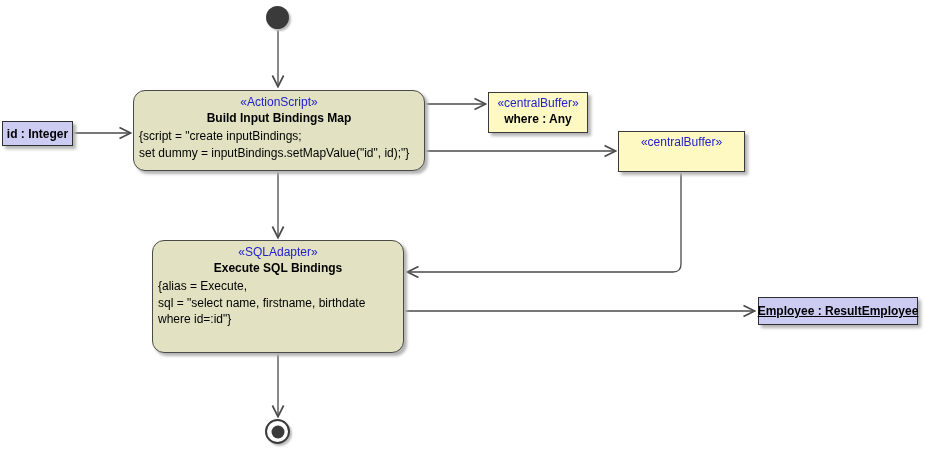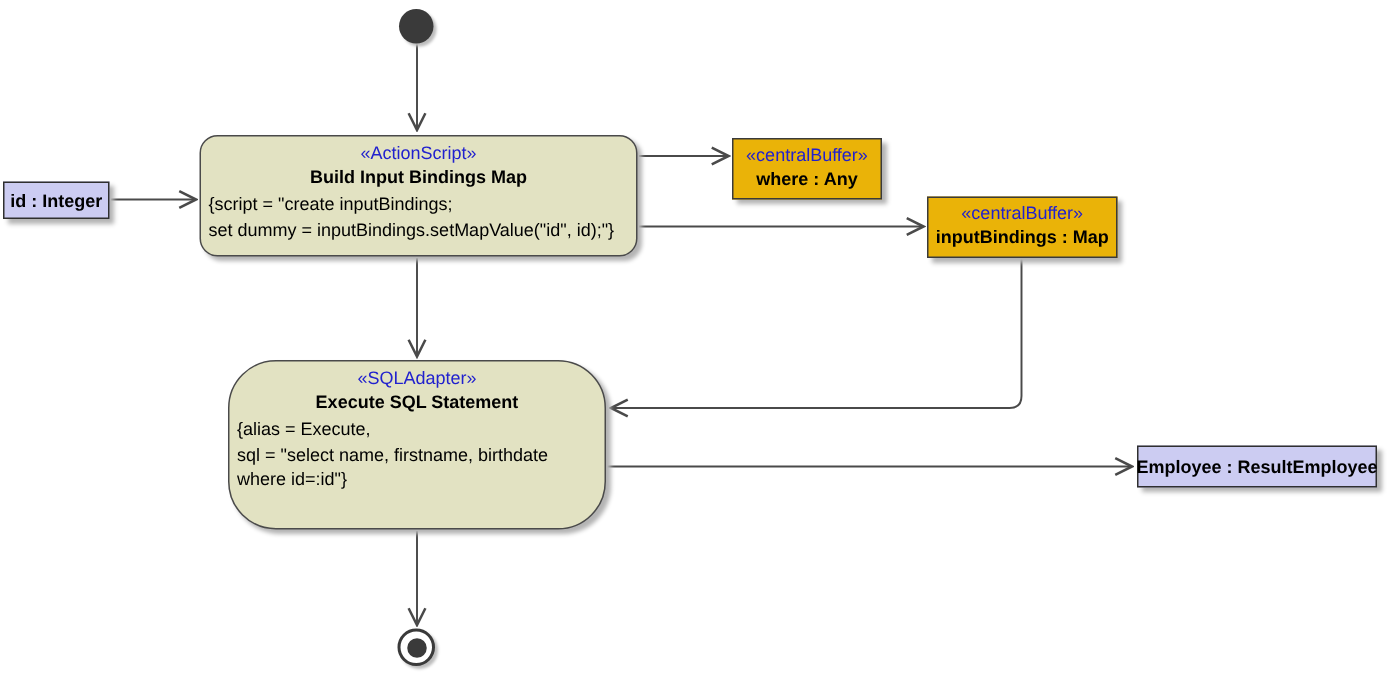--- a/index.html
+++ b/index.html
@@ -15,21 +15,21 @@
   .node { position:absolute; box-sizing:border-box; }
 
   .action {
     background:#E2E2C2;
     border:1.7px solid #4A4A4A;
     border-radius:12px;
     box-shadow:3px 3px 3px #b4b4b4;
     padding-top:4px;
   }
   .buffer {
-    background:#eab308;
+    background:#fef9c3;
     border:1.6px solid #3A3A3A;
     box-shadow:3px 3px 3px #b4b4b4;
     text-align:center;
     padding-top:3px;
   }
   .objbox {
     background:#CCCCF2;
     border:1.4px solid #2F2F2F;
     box-shadow:3px 3px 3px #b4b4b4;
     display:flex; align-items:center; justify-content:center;
@@ -60,22 +60,22 @@
     transform:translate(-50%,-50%);
     width:13px; height:13px; border-radius:50%;
     background:#3A3A3A;
   }
 
   
   #node-build    { left:133px; top:90px;  width:292px; height:81px; }
   #node-id       { left:2px;   top:121px; width:71px;  height:25px; }
   #node-dummy    { left:488px; top:92px;  width:100px; height:41px; }
   #node-bindings { left:618px; top:131px; width:127px; height:41px; }
-  #node-execute  { left:152px; top:240px; width:252px; height:113px;border-radius:32px; }
-  #node-employee { left:758px; top:297px; width:160px; height:28px; }
+  #node-execute  { left:152px; top:240px; width:252px; height:113px; }
+  #node-employee { left:758px; top:297px; width:160px; height:28px;text-decoration:underline; }
 </style>
 </head>
 <body>
 
 <div class="canvas">
 
   <svg class="connectors" viewBox="0 0 929 450" xmlns="http://www.w3.org/2000/svg">
     <defs>
       <marker id="arrow" markerUnits="userSpaceOnUse" markerWidth="14" markerHeight="14" viewBox="0 0 10 10" refX="8.5" refY="5" orient="auto">
         <path d="M1,1 L9,5 L1,9" fill="none" stroke="#4A4A4A" stroke-width="1.2"></path>
@@ -108,26 +108,25 @@
     </div>
   </div>
 
   <div class="node buffer" id="node-dummy">
     <div class="stereo">«centralBuffer»</div>
     <div class="title">where : Any</div>
   </div>
 
   <div class="node buffer" id="node-bindings">
     <div class="stereo">«centralBuffer»</div>
-    <div class="title">inputBindings : Map</div>
   </div>
 
   <div class="node action" id="node-execute">
     <div class="stereo">«SQLAdapter»</div>
-    <div class="title">Execute SQL Statement</div>
+    <div class="title">Execute SQL Bindings</div>
     <div class="body">
       <div>{alias = Execute,</div>
       <div>sql = "select name, firstname, birthdate</div>
       <div>where id=:id"}</div>
     </div>
   </div>
 
   <div class="node objbox" id="node-employee">
     <span>Employee : ResultEmployee</span>
   </div>

